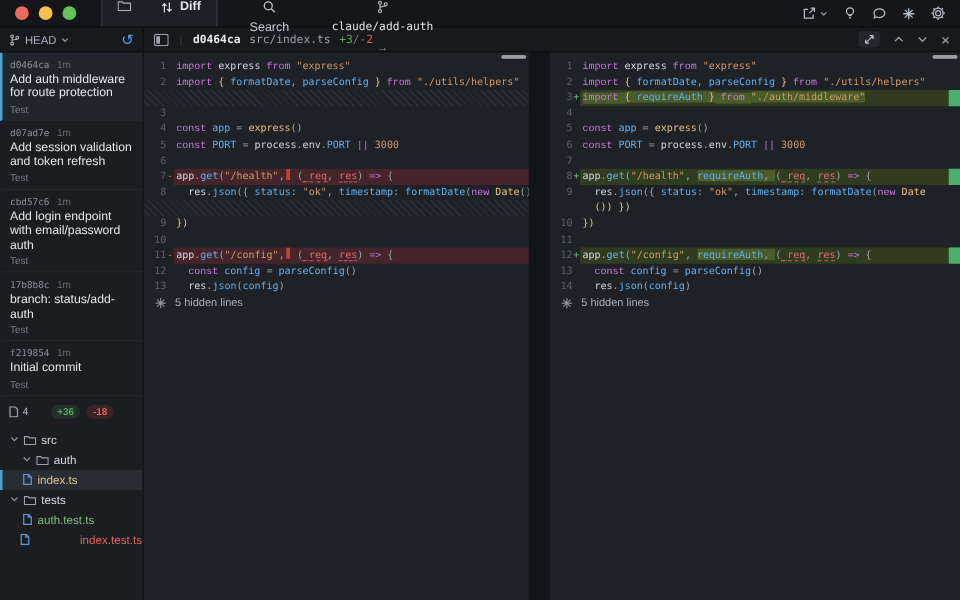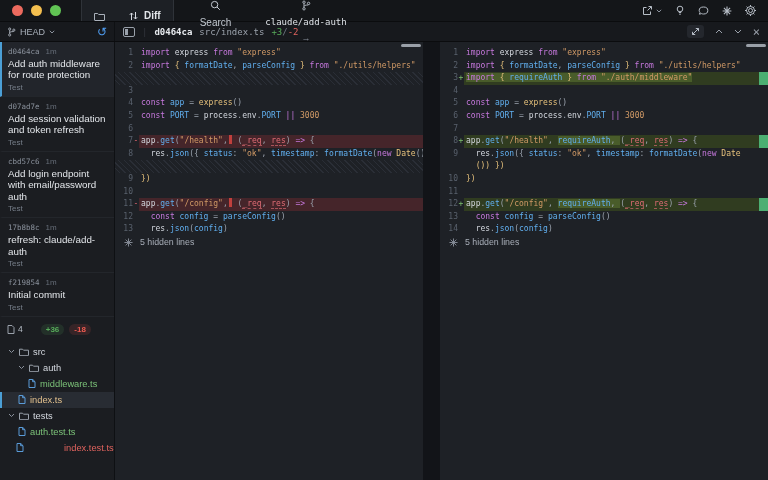--- a/index.html
+++ b/index.html
@@ -10,21 +10,21 @@
     color:#c8ccd4; user-select:none;
   }
   svg { display:block; }
 
   
   .titlebar { height:22px; background:#141619; border-bottom:1px solid #0b0c0e;
     display:flex; align-items:stretch; }
   .traffic { display:flex; align-items:center; gap:8px; padding:0 12px 0 12px; }
   .light { width:11px; height:11px; border-radius:50%; }
   .light.red{ background:#ec6a5e; } .light.yellow{ background:#f4bf4f; } .light.green{ background:#61c454; }
-  .tabgroup { display:flex; align-items:flex-end; margin-left:8px;
+  .tabgroup { display:flex; align-items:flex-start; margin-left:8px;
     background:#1d2025; border-left:1px solid #2f3339; border-right:1px solid #2f3339; }
   .tabseg { display:flex; align-items:center; padding:0 12px; gap:6px; cursor:default; }
   .tabseg.diff { font-size:10px; font-weight:700; color:#e3e6ea; }
   .topitem { display:flex; align-items:center; gap:6px; font-size:10px; color:#c3c9d1;flex-direction:column; }
   .search { margin-left:26px; }
   .branchw { margin-left:34px; font-family:"DejaVu Sans Mono","Liberation Mono",monospace; font-size:9px; }
   .branchw .bfrom { color:#dde1e6; }
   .branchw .barrow { color:#8a919c; font-family:"Liberation Sans",sans-serif; }
   .branchw .bto { color:#c3c9d1;margin-top:27px; }
   .topicons { margin-left:auto; display:flex; align-items:center; gap:13px; padding-right:12px; color:#b6bdc6; }
@@ -84,21 +84,21 @@
   .gut { flex:none; width:24px; display:flex; }
   .gut .num { width:18px; text-align:right; color:#59616d; }
   .gut .sign { width:6px; text-align:center; }
   .crow.del .gut .sign { color:#e0666f; }
   .crow.add .gut .sign { color:#7cbf6b; }
   .code { flex:1; overflow:hidden; padding-left:2px; color:#c8ccd4; }
   .crow.del .code { background:var(--removed-line-bg); }
   .crow.add .code { background:var(--added-line-bg); }
   .crow.fill { background:repeating-linear-gradient(45deg,#1e2126 0 3px,#2a2e36 3px 4px); }
 
-  .tk-kw { color:#c678dd; } .tk-str { color:#d19a66; } .tk-num { color:#d19a66; }
+  .tk-kw { color:#c678dd;font-family:Liberation Mono, monospace; } .tk-str { color:#d19a66; } .tk-num { color:#d19a66; }
   .tk-fn { color:#61afef; } .tk-var { color:#61afef; } .tk-prop { color:#61afef; }
   .tk-gold { color:#e5c07b; } .tk-pun { color:#9ba3ae; } .tk-txt { color:#d3d7de; }
   .tk-arrow { color:#c678dd; }
   .tk-param { color:#e06c75; border-bottom:1px dashed rgba(224,108,117,0.65); }
   .tk-ins { display:inline-block; width:3px; height:9px; background:var(--ins-marker);
     vertical-align:-1px; margin:0 1px; }
   .hl { background:var(--word-add-bg); }
 
   .crow.hiddenrow { align-items:center; }
   .hicon { margin-left:9px; width:16px; display:flex; align-items:center; }
@@ -290,21 +290,21 @@
               <span class="age">1m</span>
             </div>
             <div class="title">Add login endpoint with email/password auth</div>
             <div class="author">Test</div>
           </div>
           <div class="commit">
             <div class="meta">
               <span>17b8b8c</span>
               <span class="age">1m</span>
             </div>
-            <div class="title">refresh: claude/add-auth</div>
+            <div class="title">branch: status/add-auth</div>
             <div class="author">Test</div>
           </div>
           <div class="commit">
             <div class="meta">
               <span>f219854</span>
               <span class="age">1m</span>
             </div>
             <div class="title">Initial commit</div>
             <div class="author">Test</div>
           </div>
@@ -340,29 +340,20 @@
               <svg width="7" height="5" viewBox="0 0 7 5">
                 <path d="M1 1l2.5 2.5L6 1" fill="none" stroke="#8a919c"></path>
               </svg>
             </span>
             <span>
               <svg width="10" height="8" viewBox="0 0 10 8">
                 <path d="M.5 1.2h3l1 1h5v5a.5.5 0 0 1-.5.5h-8a.5.5 0 0 1-.5-.5z" fill="none" stroke="#9aa1ab"></path>
               </svg>
             </span>
             <span>auth</span>
-          </div>
-          <div class="trow f-added" style="padding-left: 26px;">
-            <span>
-              <svg width="8" height="9" viewBox="0 0 8 9">
-                <path d="M1 .5h3.8L7 2.7v5.8H1z" fill="none" stroke="#5a9bd8"></path>
-                <path d="M4.6.5v2.2H7" fill="none" stroke="#5a9bd8"></path>
-              </svg>
-            </span>
-            <span>middleware.ts</span>
           </div>
           <div class="trow sel f-modified" style="padding-left: 16px;">
             <span>
               <svg width="8" height="9" viewBox="0 0 8 9">
                 <path d="M1 .5h3.8L7 2.7v5.8H1z" fill="none" stroke="#5a9bd8"></path>
                 <path d="M4.6.5v2.2H7" fill="none" stroke="#5a9bd8"></path>
               </svg>
             </span>
             <span>index.ts</span>
           </div>

